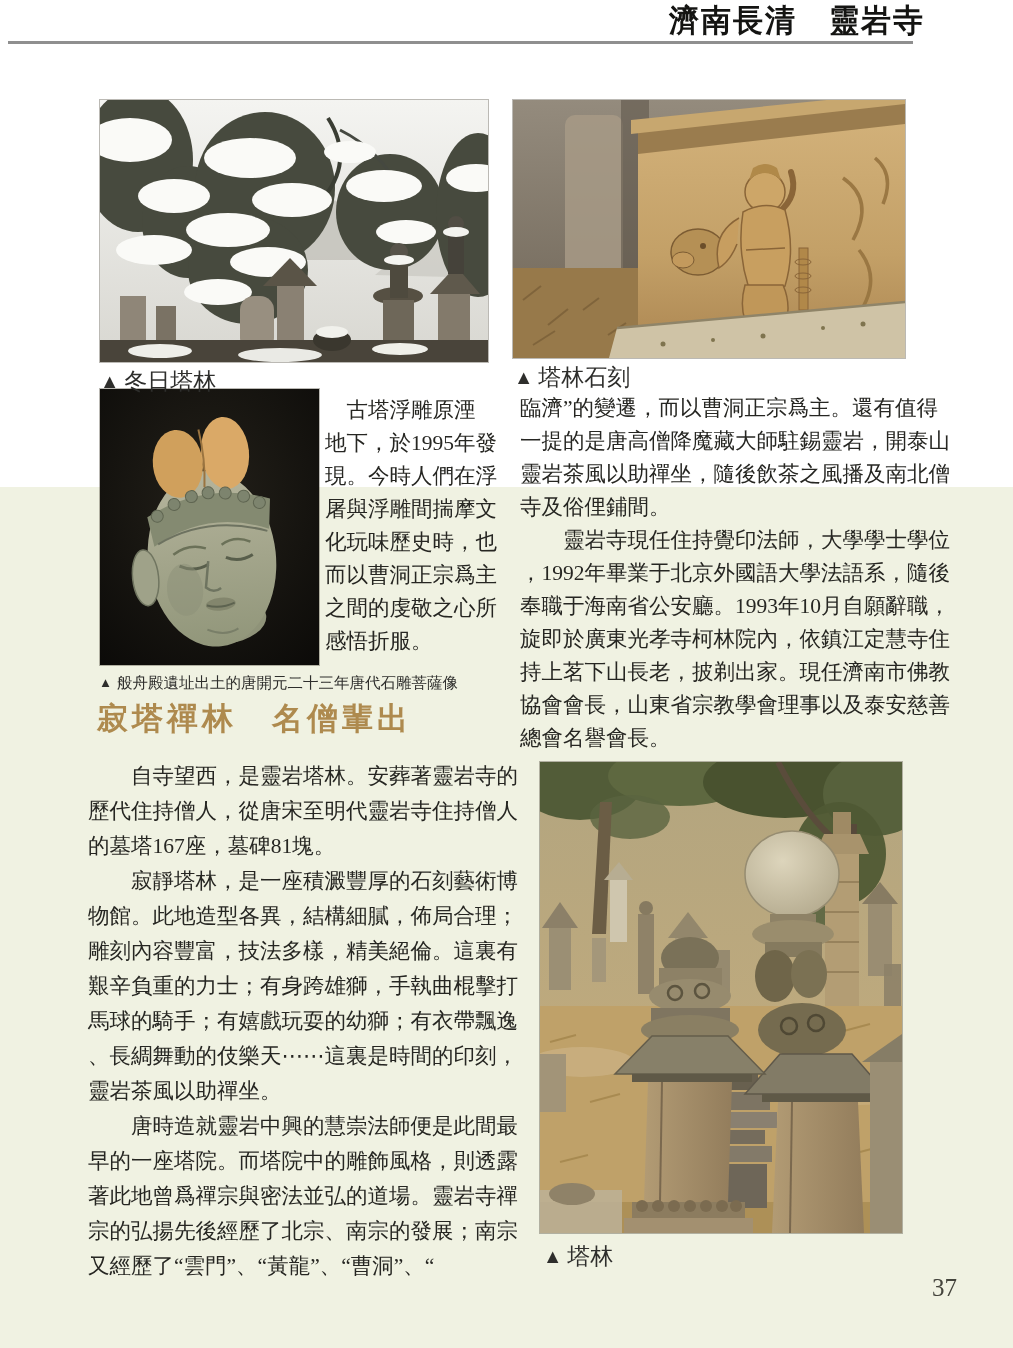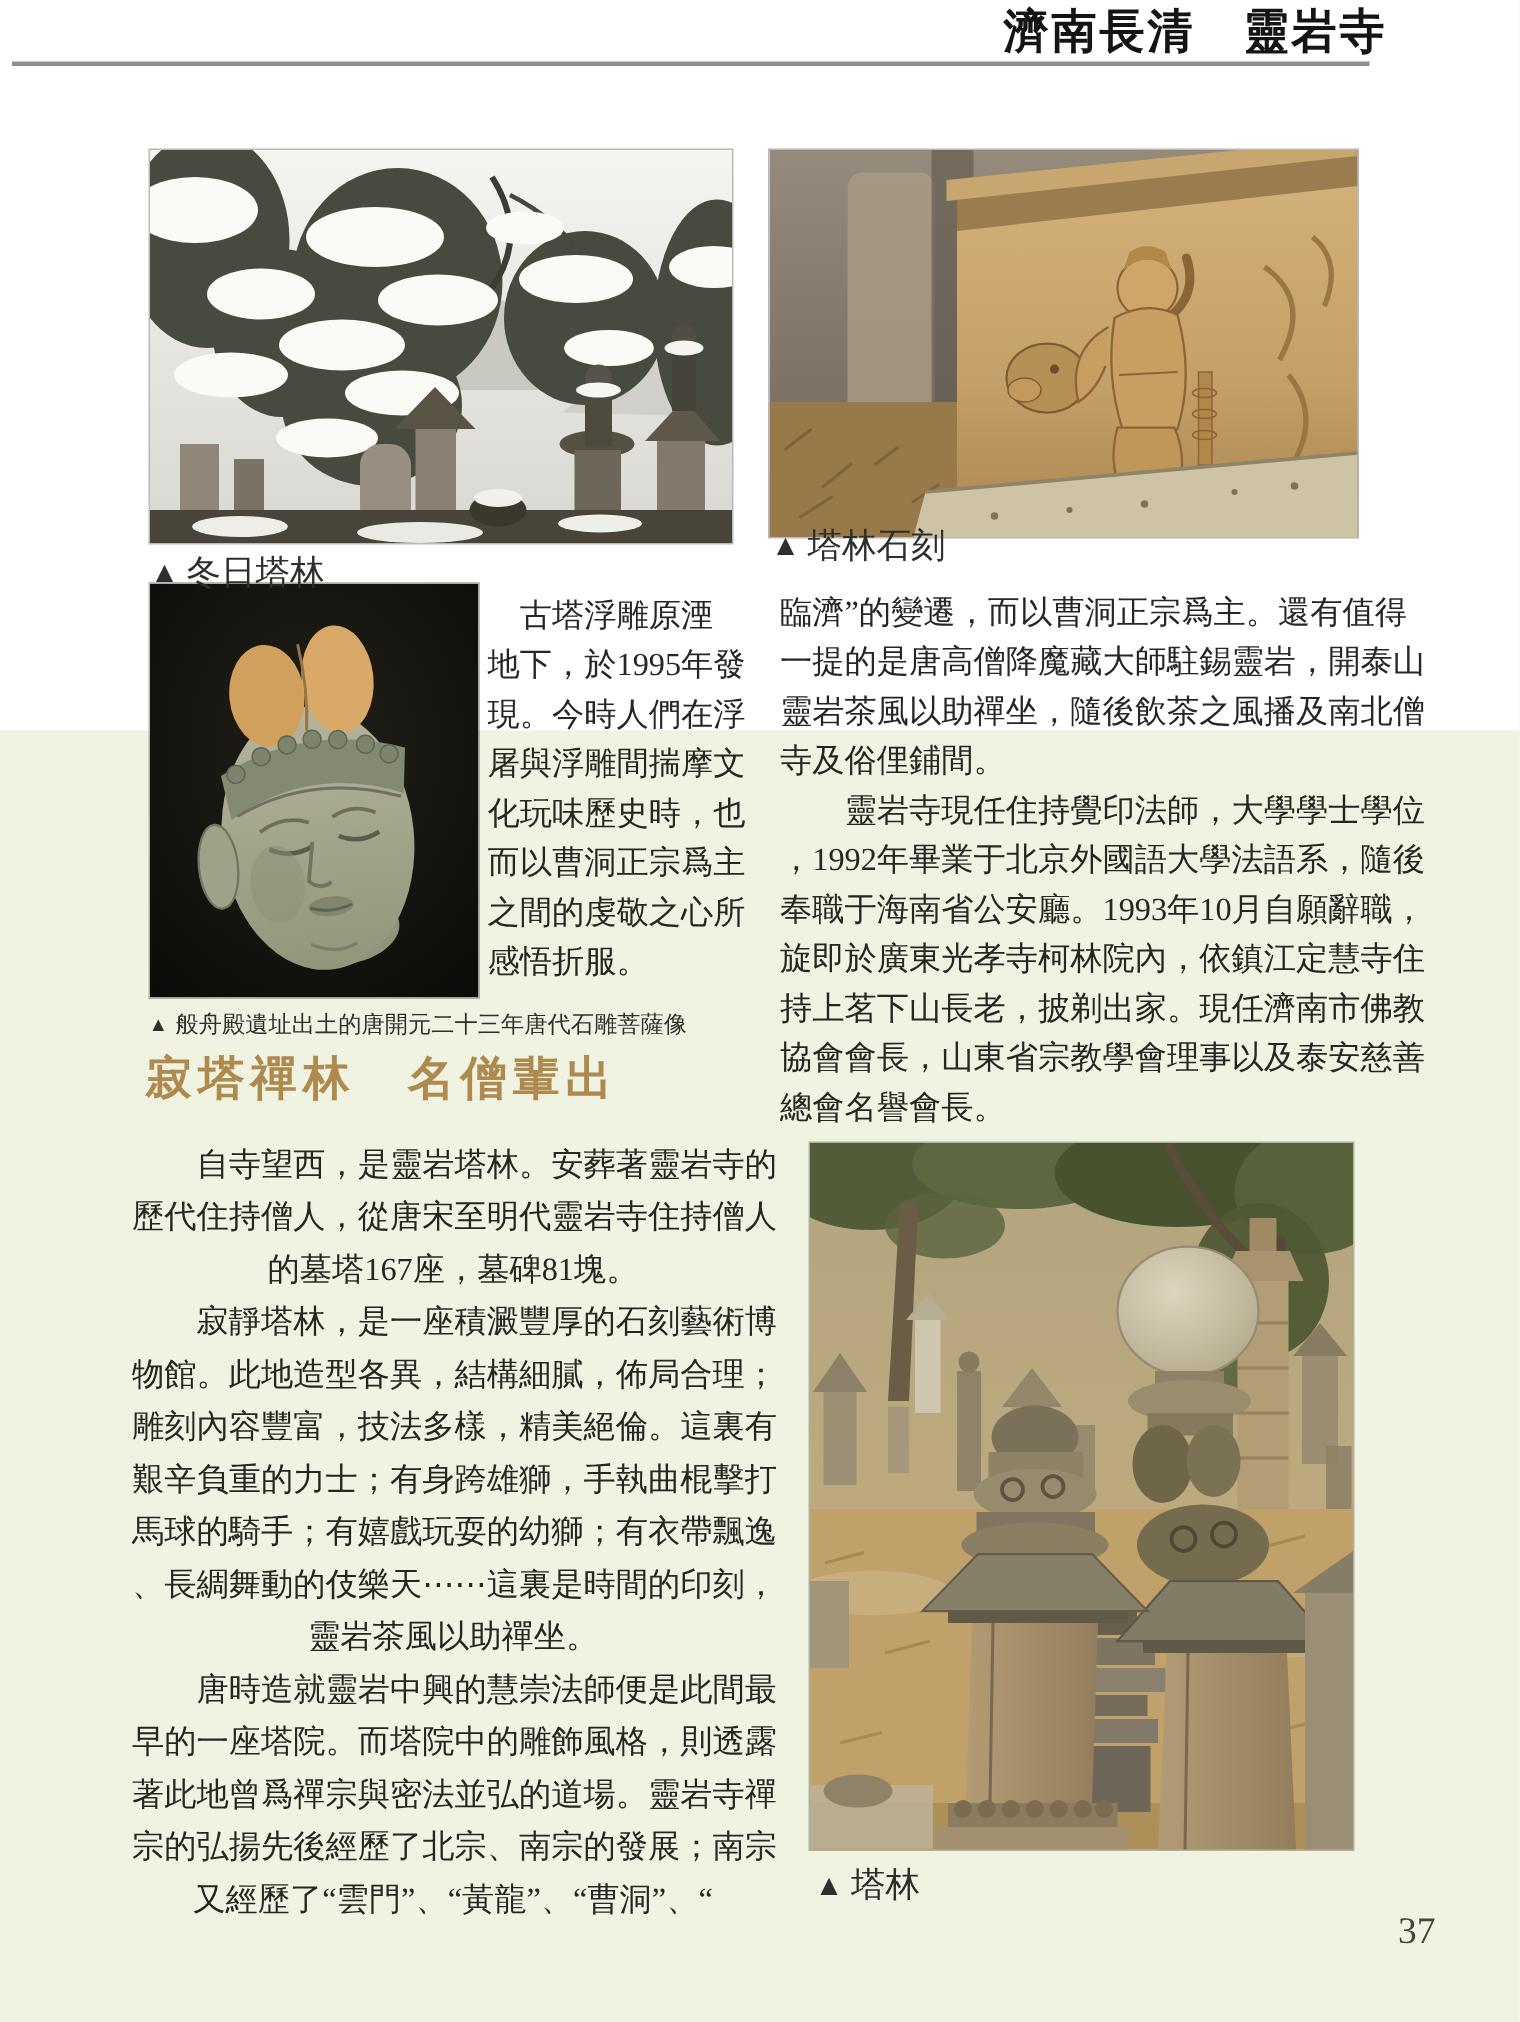--- a/index.html
+++ b/index.html
@@ -14,30 +14,30 @@
   .photo{position:absolute;outline:1px solid rgba(60,55,40,.35);}
   #photo1{left:100px;top:100px;width:388px;height:262px;}
   #photo2{left:513px;top:100px;width:392px;height:258px;}
   #photo3{left:100px;top:389px;width:219px;height:276px;}
   #photo4{left:540px;top:762px;width:362px;height:471px;}
   .photo svg{display:block;}
   
   .caption{position:absolute;font-family:"Liberation Sans","DejaVu Sans",sans-serif;
         color:#2e2e2c;font-size:23px;white-space:nowrap;}
   #cap1{left:100px;top:366px;}
-  #cap2{left:514px;top:348px;text-align:center;}
+  #cap2{left:514px;top:362px;text-align:center;}
   #cap3{left:99px;top:673px;font-size:15.5px;}
   #cap4{left:543px;top:1241px;}
   .cap-marker{margin-right:5px;font-size:0.85em;position:relative;top:-1px;}
   
   .tblock{position:absolute;}
   .tline{white-space:pre;}
   #intro-block{left:325px;top:394px;width:180px;font-size:21.5px;line-height:33px;}
   #right-col{left:520px;top:392px;width:418px;font-size:21.5px;line-height:33px;}
-  #left-col{left:88px;top:759px;width:428px;font-size:21.5px;line-height:35px;text-align:center;}
+  #left-col{left:88px;top:759px;width:428px;font-size:21.5px;line-height:35px;}
   #section-heading{position:absolute;left:97px;top:698px;font-size:31px;font-weight:bold;
         letter-spacing:4px;color:#ae8a4e;font-family:"DejaVu Serif","Liberation Serif",serif;
         white-space:nowrap;}
   #page-number{position:absolute;left:932px;top:1274px;font-size:25px;color:#44443c;}
 </style>
 </head>
 <body>
 
 <div id="page">
   <div id="band"></div>

